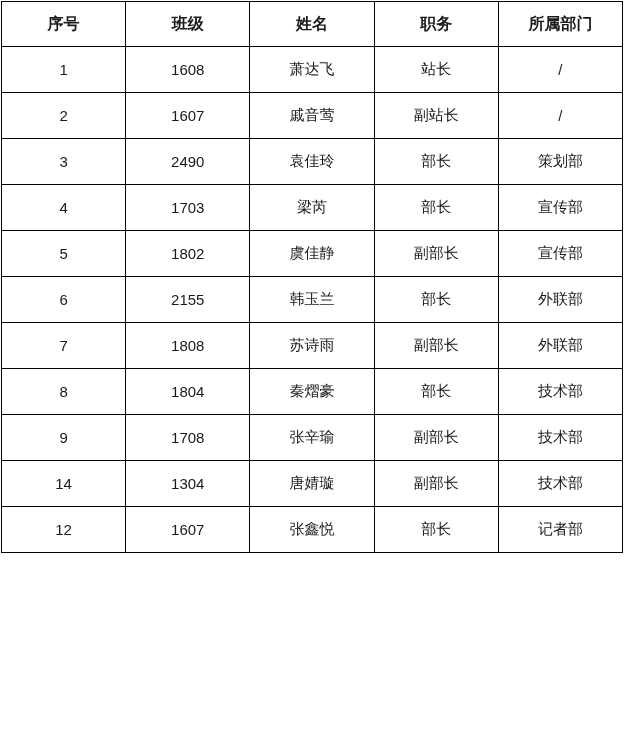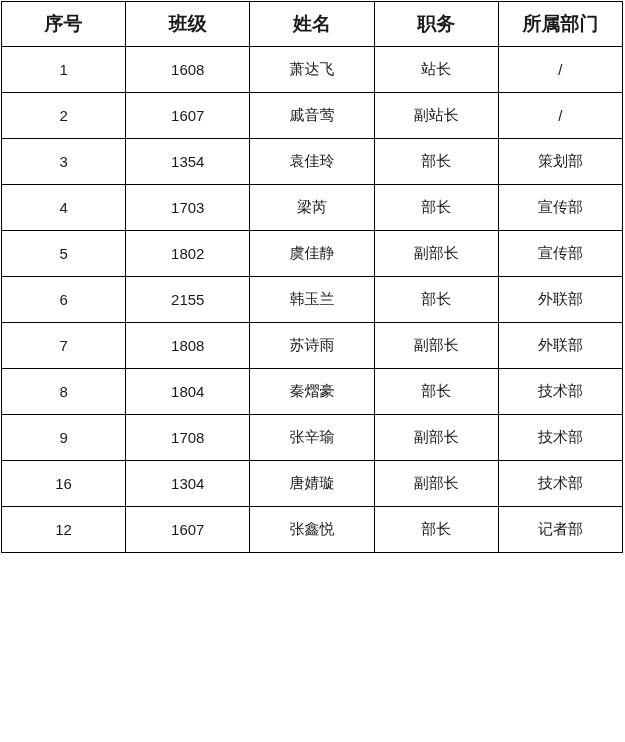--- a/index.html
+++ b/index.html
@@ -29,21 +29,21 @@
     text-align: center;
     vertical-align: middle;
     padding: 0;
     background: #ffffff;
     color: #1a1a1a;
     overflow: hidden;
     white-space: nowrap;
   }
   table.roster th {
     height: 44px;
-    font-size: 19px;
+    font-size: 16px;
     font-weight: 700;
   }
   table.roster td {
     height: 45px;
     font-size: 15px;
     font-weight: 400;
   }
 </style>
 </head>
 <body>
@@ -69,21 +69,21 @@
         </tr>
         <tr>
           <td>2</td>
           <td>1607</td>
           <td>戚音莺</td>
           <td>副站长</td>
           <td>/</td>
         </tr>
         <tr>
           <td>3</td>
-          <td>1354</td>
+          <td>2490</td>
           <td>袁佳玲</td>
           <td>部长</td>
           <td>策划部</td>
         </tr>
         <tr>
           <td>4</td>
           <td>1703</td>
           <td>梁芮</td>
           <td>部长</td>
           <td>宣传部</td>
@@ -117,21 +117,21 @@
           <td>技术部</td>
         </tr>
         <tr>
           <td>9</td>
           <td>1708</td>
           <td>张辛瑜</td>
           <td>副部长</td>
           <td>技术部</td>
         </tr>
         <tr>
-          <td>16</td>
+          <td>14</td>
           <td>1304</td>
           <td>唐婧璇</td>
           <td>副部长</td>
           <td>技术部</td>
         </tr>
         <tr>
           <td>12</td>
           <td>1607</td>
           <td>张鑫悦</td>
           <td>部长</td>

